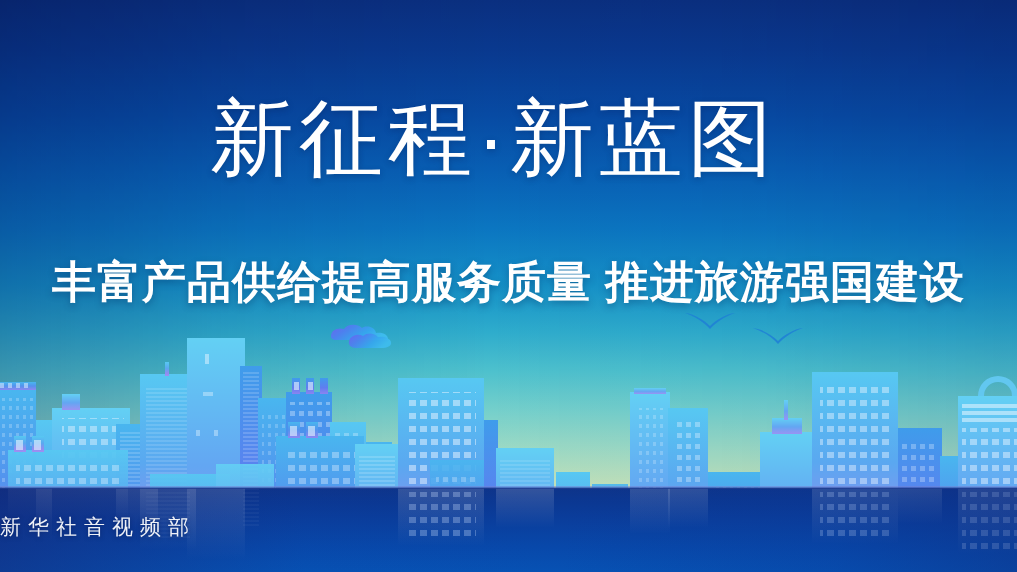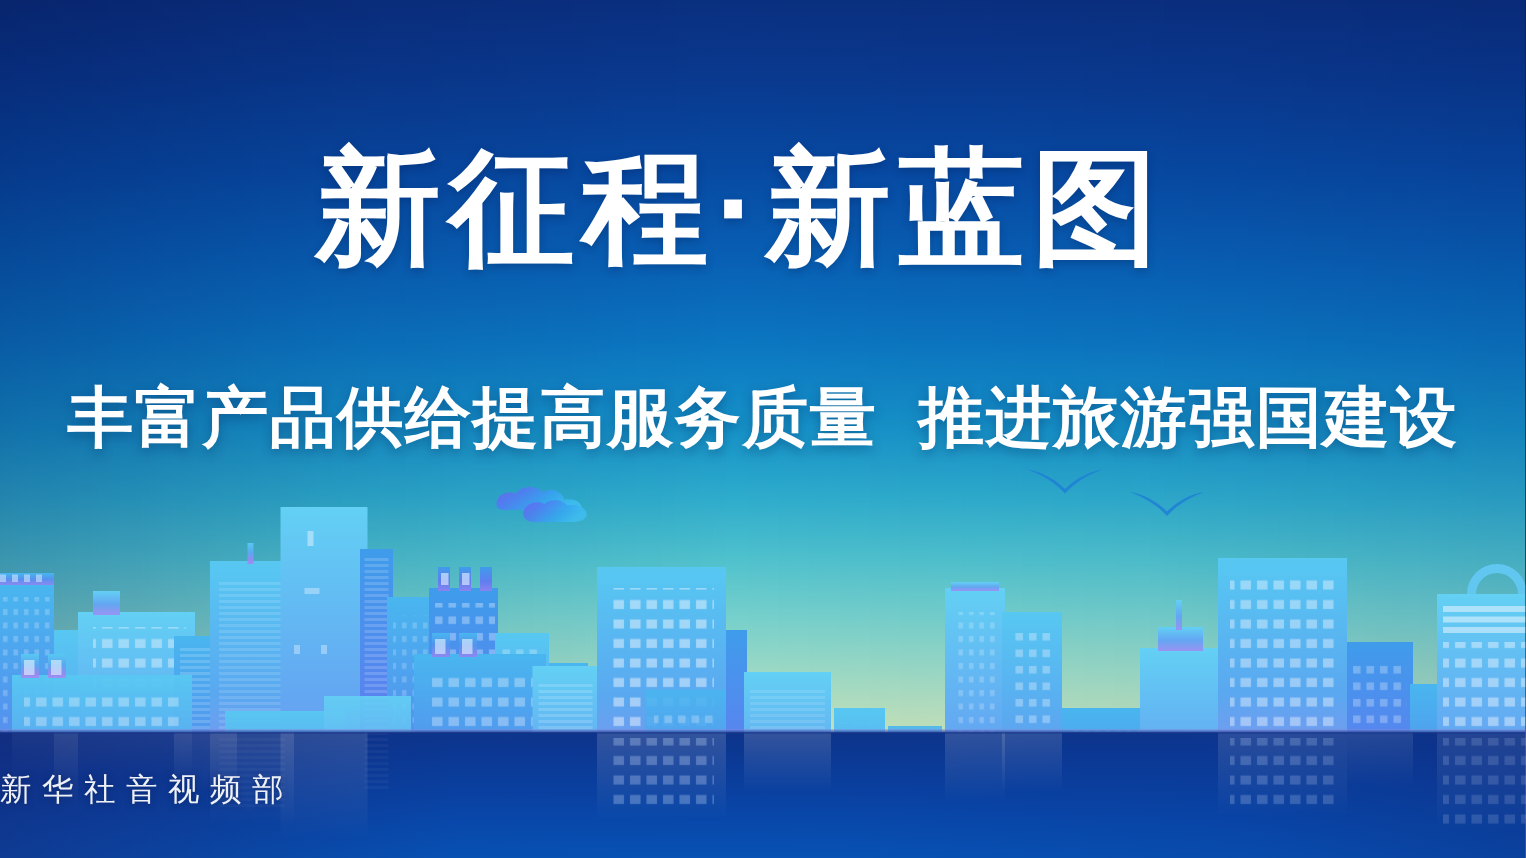--- a/index.html
+++ b/index.html
@@ -114,40 +114,39 @@
 
   
   .title {
     position: absolute;
     left: 0;
     top: 96px;
     width: 987px;
     text-align: center;
     color: #ffffff;
     font-size: 84px;
-    font-weight: 700;
+    font-weight: 400;
     letter-spacing: 5px;
     line-height: 1;
     text-shadow: 0 2px 6px rgba(0,25,80,.30);
     white-space: nowrap;
   }
   .subtitle {
     position: absolute;
     left: 0;
     top: 260px;
     width: 1017px;
     text-align: center;
     color: #ffffff;
     font-size: 44px;
     font-weight: 700;
     letter-spacing: 1px;
     line-height: 1;
     text-shadow: 0 3px 7px rgba(0,45,95,.38);
     white-space: nowrap;
-    font-family: Liberation Mono, monospace;
   }
   .footer-credit {
     position: absolute;
     left: 0;
     top: 516px;
     width: 1017px;
     text-align: left;
     color: rgba(255,255,255,.93);
     font-size: 21px;
     font-weight: 400;

